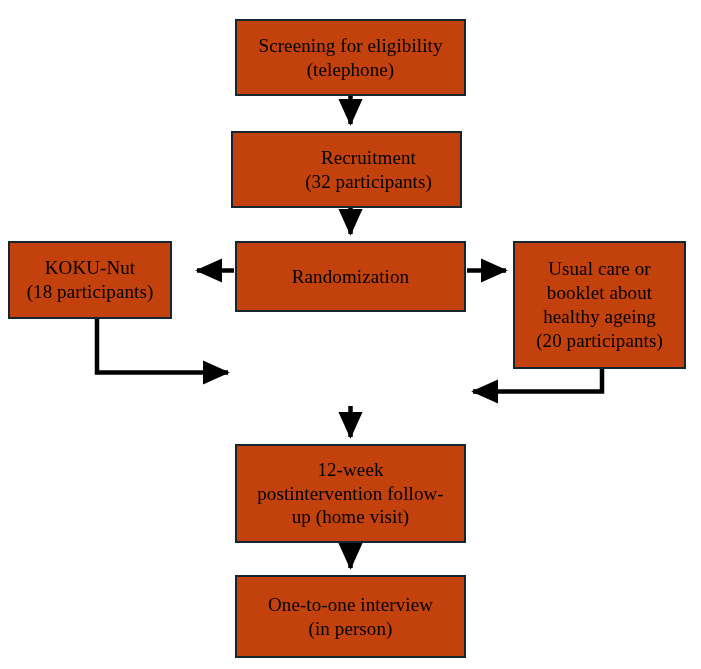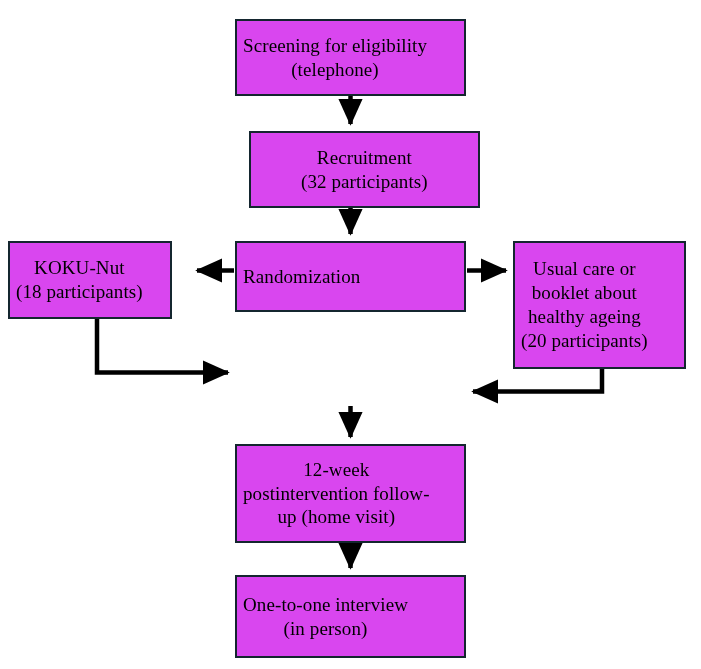--- a/index.html
+++ b/index.html
@@ -21,39 +21,40 @@
   .flow-svg {
     position: absolute;
     left: 0;
     top: 0;
     width: 701px;
     height: 669px;
   }
   .node {
     position: absolute;
     box-sizing: border-box;
-    background: #d946ef;
+    background: #c2410c;
     border: 2px solid #14262f;
     display: flex;
     align-items: center;
+    justify-content: center;
     z-index: 2;
   }
   .node-label {
     font-family: "Liberation Serif", "DejaVu Serif", serif;
     font-size: 19px;
     line-height: 1.26;
     color: #000000;
     text-align: center;
     padding: 0 6px;
     white-space: pre-line;
     letter-spacing: 0.1px;
   }
   
   #node-screening   { left: 235px; top: 19px;  width: 231px; height: 77px; }
-  #node-recruitment { left: 249px; top: 131px; width: 231px; height: 77px; padding-left: 44px; }
+  #node-recruitment { left: 231px; top: 131px; width: 231px; height: 77px; padding-left: 44px; }
   #node-randomization { left: 235px; top: 241px; width: 231px; height: 71px; }
   #node-intervention  { left: 8px;   top: 241px; width: 164px; height: 78px; }
   #node-control       { left: 513px; top: 241px; width: 173px; height: 128px; }
   #node-baseline      { left: 235px; top: 335px; width: 231px; height: 71px; }
   #node-followup      { left: 235px; top: 444px; width: 231px; height: 99px; }
   #node-interview     { left: 235px; top: 575px; width: 231px; height: 83px; }
 </style>
 </head>
 <body>
 

